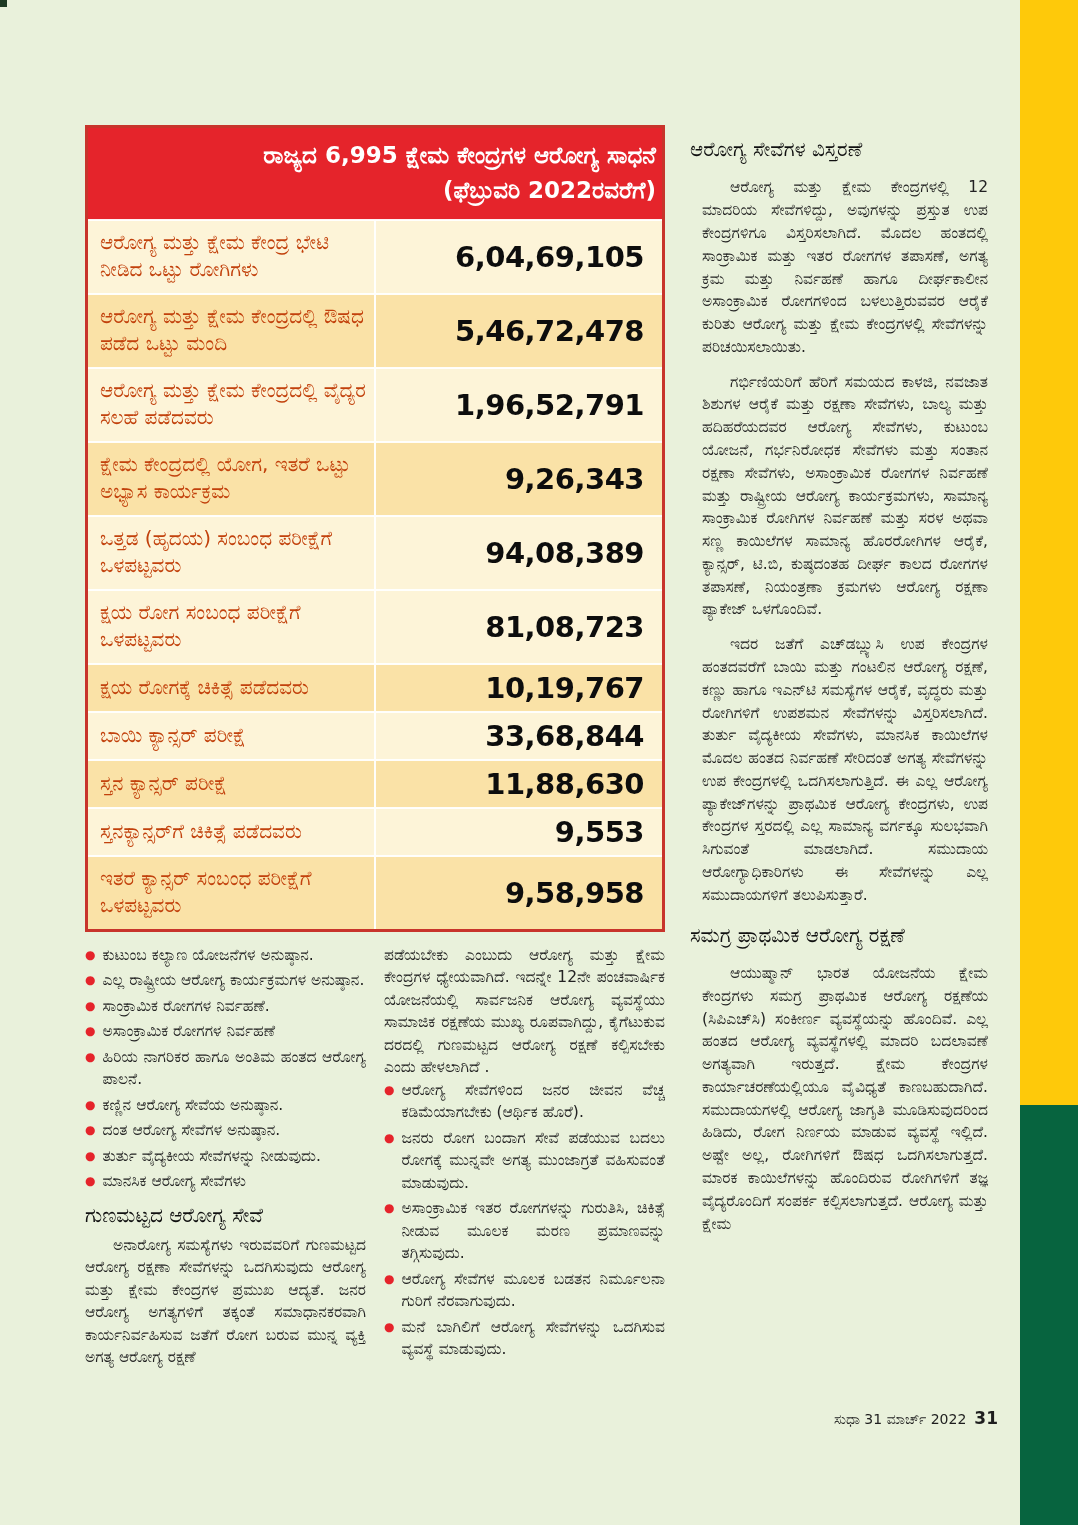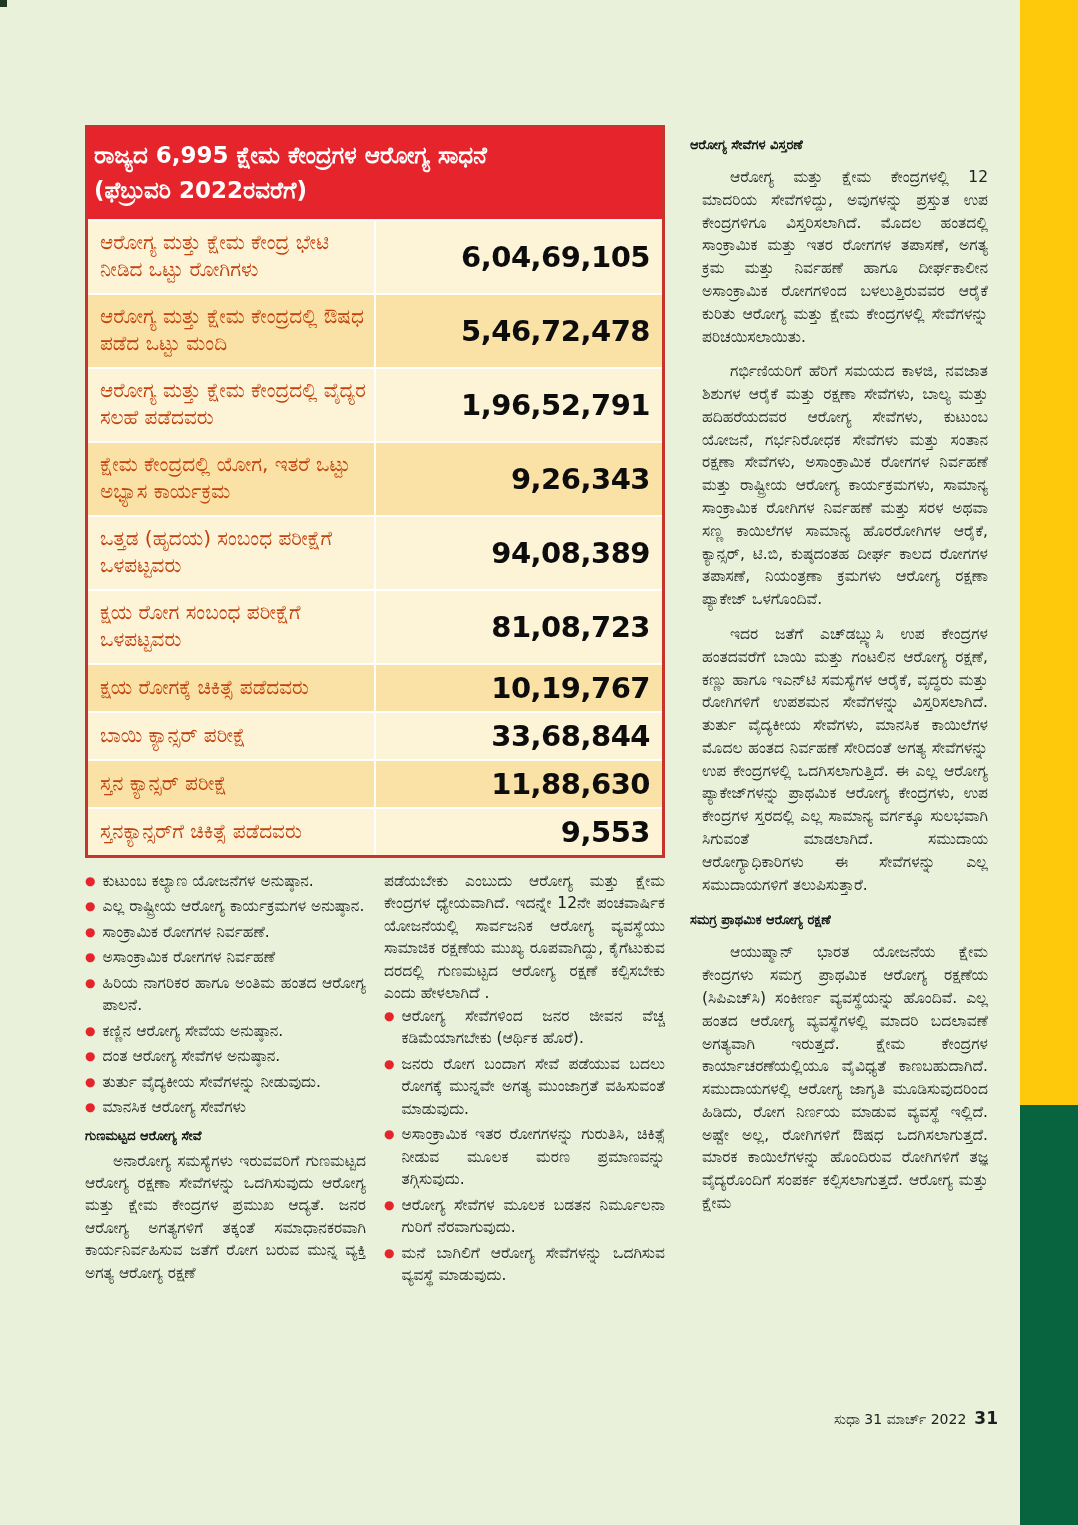--- a/index.html
+++ b/index.html
@@ -20,45 +20,45 @@
 
   
   .stats-table {
     width:580px; border-collapse:collapse;
     border:3px solid #C8342B; background:#FDF4D8;
     table-layout:fixed;
   }
   .stats-table thead th {
     background:#E5242B; color:#ffffff;
     font-size:23px; font-weight:bold;
-    padding:10px 6px 12px; line-height:1.5; text-align:left;
+    padding:10px 6px 12px; line-height:1.5; text-align:right;
   }
   .stats-table td { vertical-align:middle; }
   .stats-table td.label {
     font-size:20px; font-weight:500; color:#c2410c;
     padding:8px 2px 10px 12px; line-height:1.35;
   }
   .stats-table td.value {
     width:182px; font-size:29px; font-weight:800; color:#0d0d0d;
-    text-align:right; padding:6px 12px; letter-spacing:-0.5px;
+    text-align:right; padding:6px 18px; letter-spacing:-0.5px;
     border-left:2px solid rgba(255,255,255,.95);
     white-space:nowrap;
   }
   .stats-table tbody tr td { border-top:2px solid rgba(255,255,255,.95); }
   .stats-table tbody tr.even td { background:#FAE2A7; }
 
   
   .left-area { width:580px; }
   .two-cols { display:flex; gap:18px; margin-top:12px; }
   .col { width:281px; font-size:15.5px; line-height:1.45; text-align:justify; }
   ul.bullets { list-style:none; margin:0; padding:0; }
   ul.bullets li { display:flex; margin:0 0 3px 0; }
   .bullet-dot { color:#E5242B; font-size:12px; line-height:1.85; margin-right:7px; flex:0 0 auto; }
   .li-text { flex:1 1 auto; }
-  .sub-heading { font-size:13px; font-weight:bold; color:#101010; margin:8px 0 4px; text-align:left; }
+  .sub-heading { font-size:20px; font-weight:normal; color:#101010; margin:8px 0 4px; text-align:left; }
   p.body-para { margin:0; }
   p.ind { text-indent:28px; }
 
   
   .right-column { width:310px; font-size:15.5px; line-height:1.47; text-align:justify; padding-top:10px; }
   .right-column .sub-heading { margin:14px 0 6px; }
   .right-column .sub-heading:first-child { margin-top:0; }
   .right-column p { margin:12px; text-indent:28px; }
 
   .footer {
@@ -126,20 +126,24 @@
               <td class="value">33,68,844</td>
             </tr>
             <tr class="even">
               <td class="label">ಸ್ತನ ಕ್ಯಾನ್ಸರ್ ಪರೀಕ್ಷೆ</td>
               <td class="value">11,88,630</td>
             </tr>
             <tr class="odd">
               <td class="label">ಸ್ತನಕ್ಯಾನ್ಸರ್‌ಗೆ ಚಿಕಿತ್ಸೆ ಪಡೆದವರು</td>
               <td class="value">9,553</td>
             </tr>
+            <tr class="even">
+              <td class="label">ಇತರೆ ಕ್ಯಾನ್ಸರ್ ಸಂಬಂಧ ಪರೀಕ್ಷೆಗೆ ಒಳಪಟ್ಟವರು</td>
+              <td class="value">9,58,958</td>
+            </tr>
           </tbody>
       </table>
 
       <div class="two-cols">
         <div class="col">
           <ul class="bullets" id="left-bullets">
               <li>
                 <span class="bullet-dot">●</span>
                 <span class="li-text">ಕುಟುಂಬ ಕಲ್ಯಾಣ ಯೋಜನೆಗಳ ಅನುಷ್ಠಾನ.</span>
               </li>

